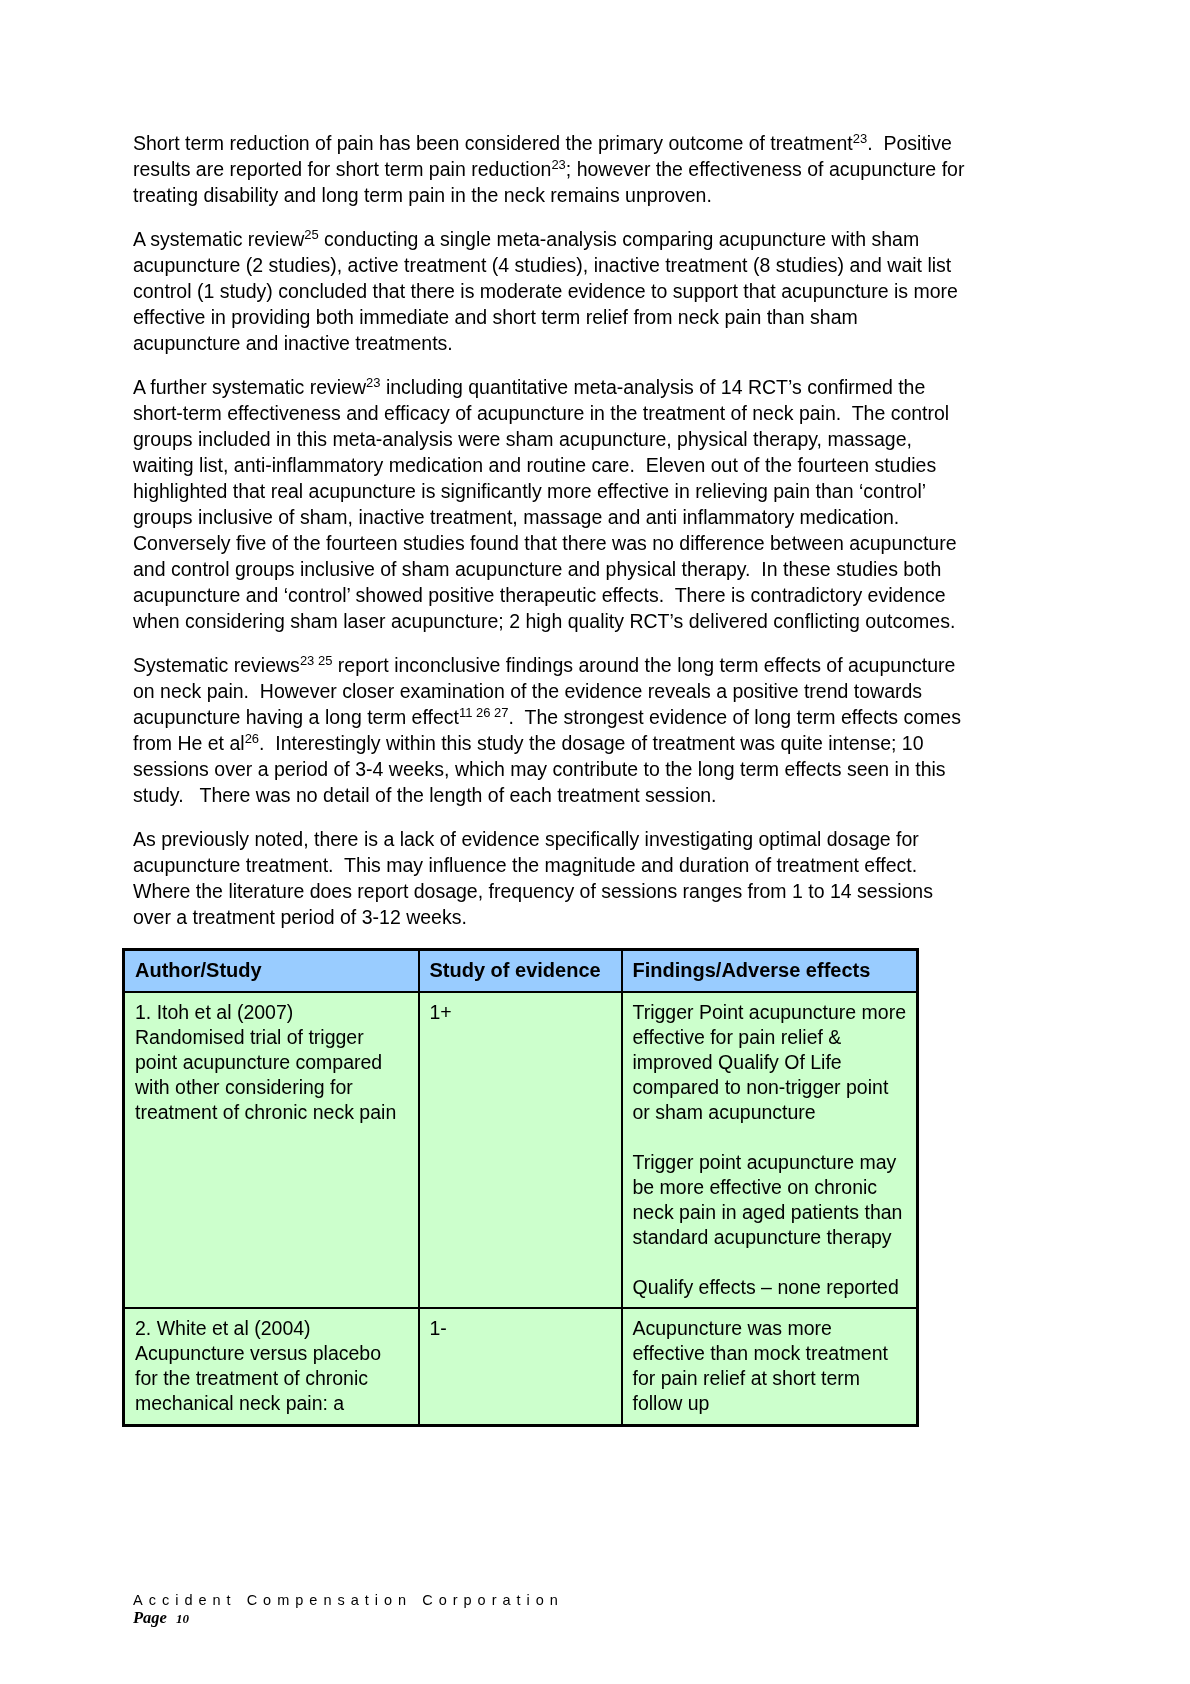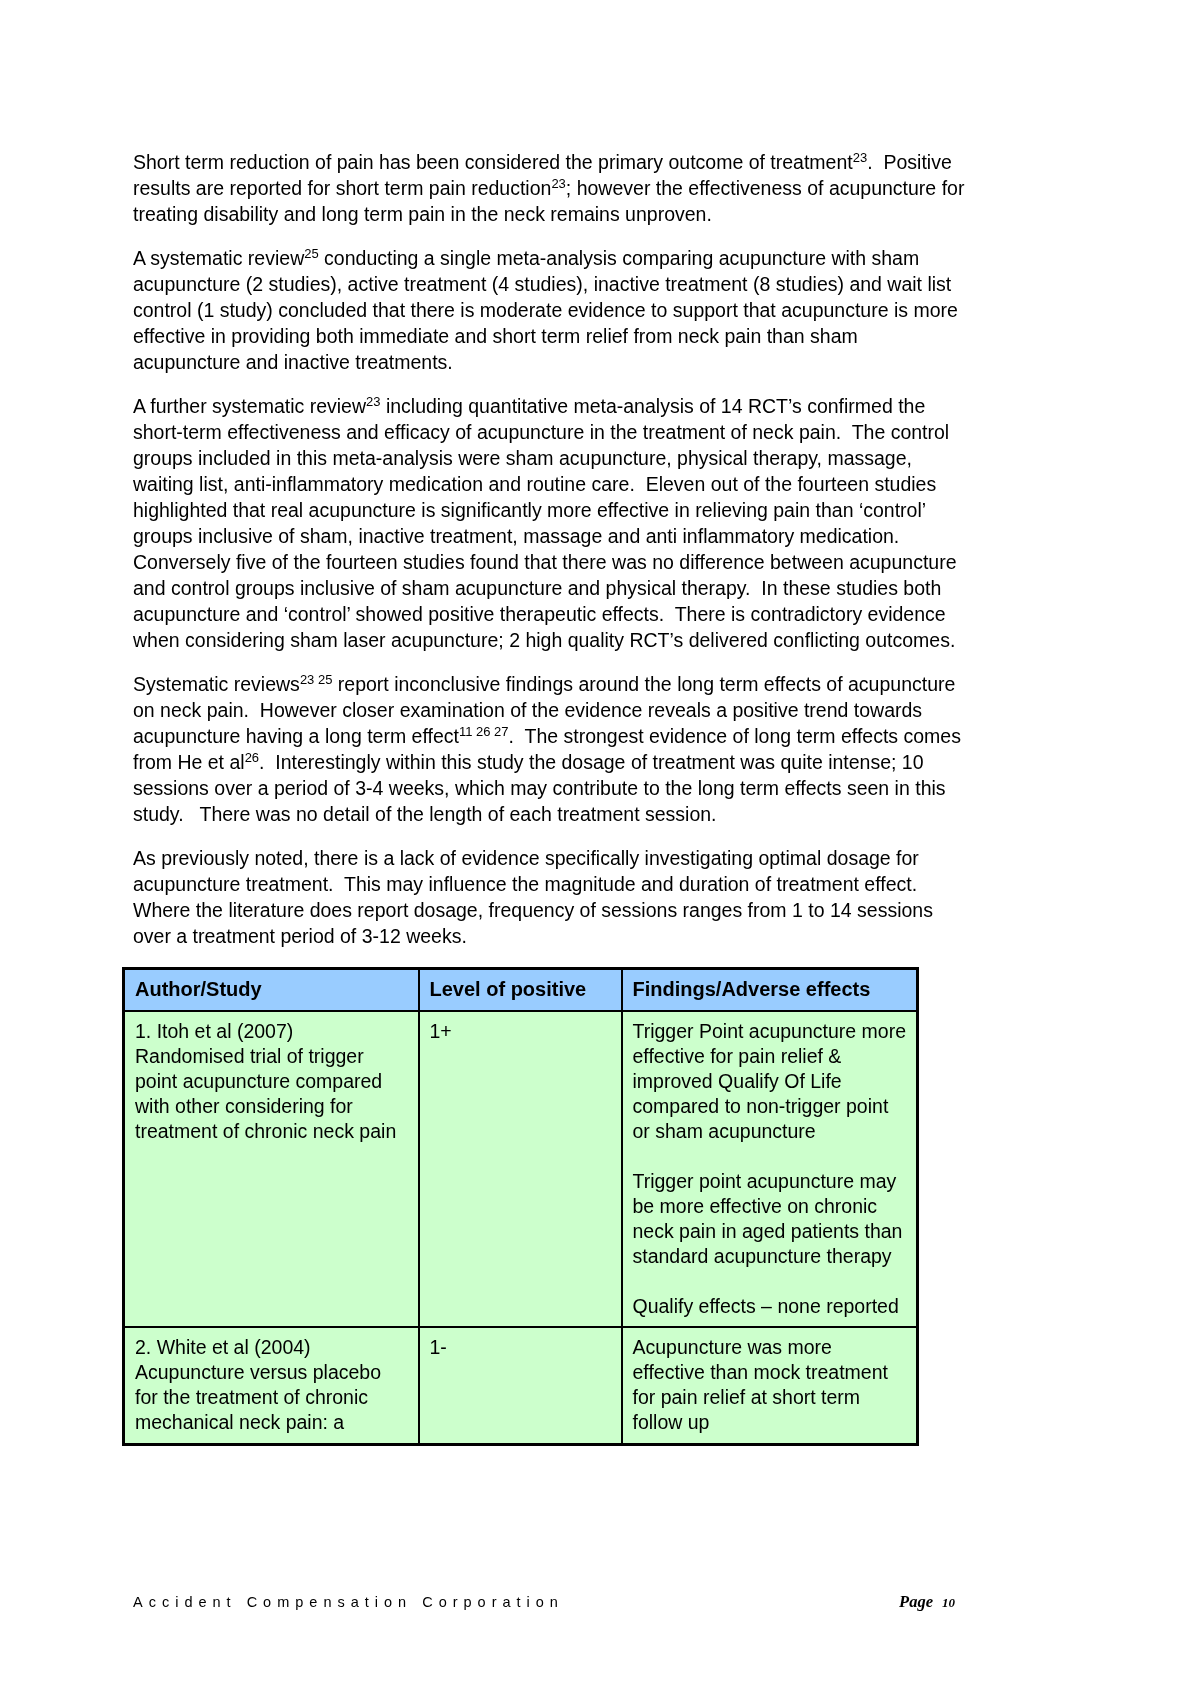--- a/index.html
+++ b/index.html
@@ -12,21 +12,21 @@
   html,body{margin:0;padding:0;background:#ffffff;}
   body{
     width:1190px;height:1684px;
     font-family:"Liberation Sans", sans-serif;
     color:var(--ink);
   }
   .page{
     position:relative;width:1190px;height:1684px;background:#ffffff;overflow:hidden;
   }
   .content{
-    position:absolute;left:133px;top:130px;width:833px;margin-top:19px;
+    position:absolute;left:133px;top:130px;width:833px;
   }
   .body-para{
     margin:0 0 18px 0;
     font-size:19.5px;line-height:26px;
     white-space:pre-wrap;
   }
   .body-para sup{
     font-size:13px;line-height:0;
   }
   .doc-table{
@@ -63,21 +63,21 @@
   .doc-table tbody td{
     background:var(--green);
   }
   .doc-table tbody tr:nth-child(1) td{height:312px;}
   .doc-table tbody tr:nth-child(2) td{height:118px;}
   .cell-para{margin:0 0 25px 0;}
   .cell-para:last-child{margin-bottom:0;}
   .footer{
     position:absolute;
     left:133px;top:1592px;width:822px;
-    display:flex;justify-content:space-between;align-items:baseline;
+    display:flex;justify-content:flex-end;align-items:baseline;flex-direction:column;
   }
   .footer-org{
     font-size:14.5px;
     letter-spacing:6px;
     white-space:nowrap;
   }
   .footer-page{
     font-family:"Liberation Serif", serif;
     font-style:italic;font-weight:bold;
     font-size:16.5px;
@@ -105,21 +105,21 @@
 
     <table class="doc-table">
       <colgroup>
         <col class="col-author">
         <col class="col-level">
         <col class="col-findings">
       </colgroup>
       <thead>
         <tr class="header-row">
           <td>Author/Study</td>
-          <td>Level of positive</td>
+          <td>Study of evidence</td>
           <td>Findings/Adverse effects</td>
         </tr>
       </thead>
       <tbody>
           <tr>
             <td>
               <div>1. Itoh et al (2007)</div>
               <div>Randomised trial of trigger point acupuncture compared with other considering for treatment of chronic neck pain</div>
             </td>
             <td>1+</td>

